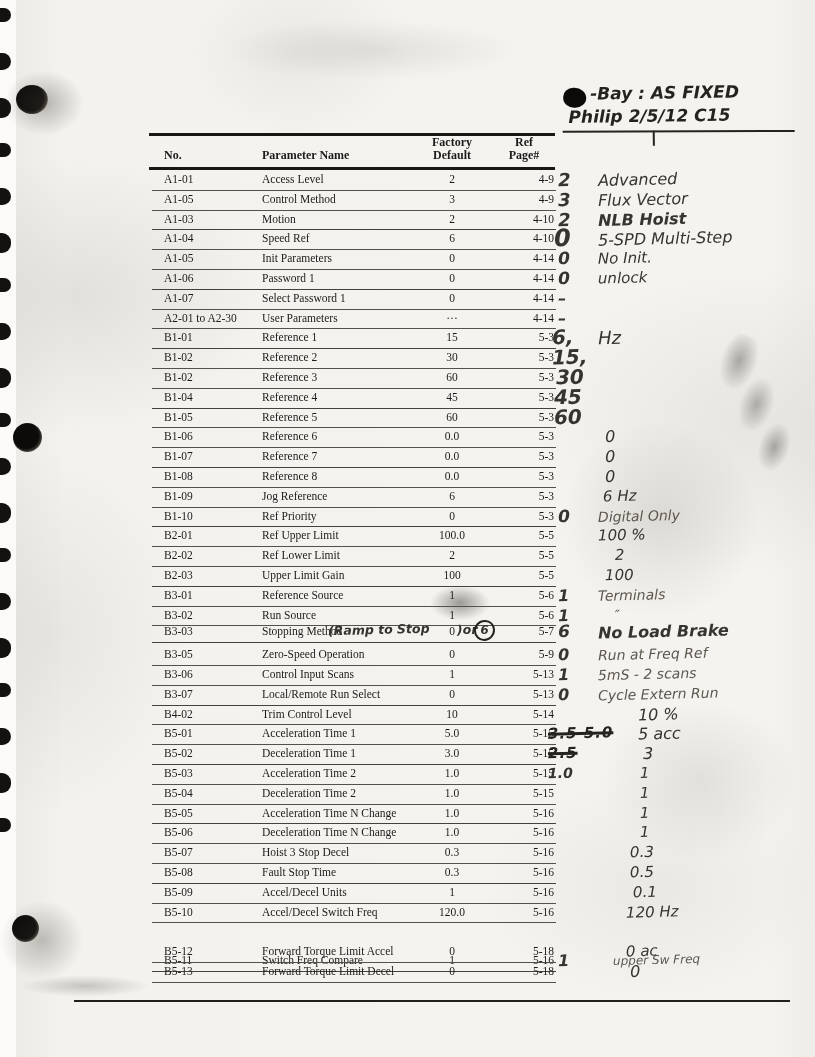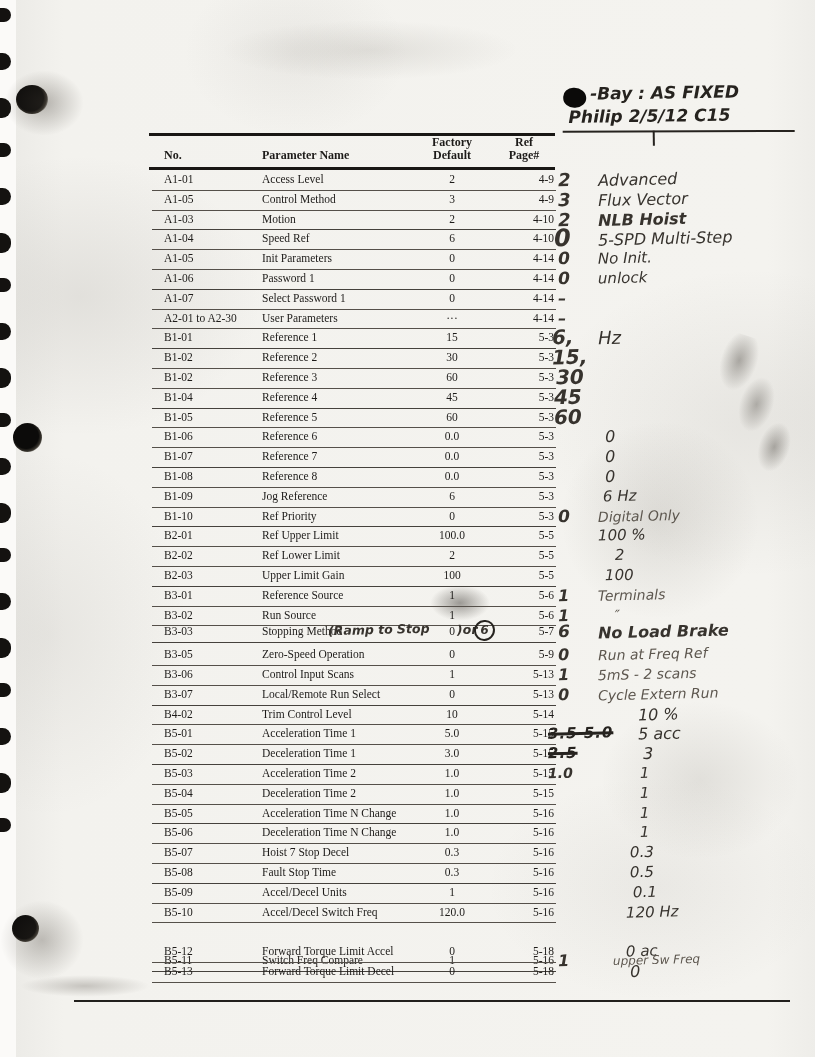--- a/index.html
+++ b/index.html
@@ -391,21 +391,21 @@
         </div>
         <div class="trow" style="top: 653.4px;">
           <span class="c-no">B5-06</span>
           <span class="c-name">Deceleration Time N Change</span>
           <span class="c-def">1.0</span>
           <span class="c-ref">5-16</span>
           <span class="hw hw-note" style="left: 488px; font-size: 15px;">1</span>
         </div>
         <div class="trow" style="top: 673.2px;">
           <span class="c-no">B5-07</span>
-          <span class="c-name">Hoist 7 Stop Decel</span>
+          <span class="c-name">Hoist 3 Stop Decel</span>
           <span class="c-def">0.3</span>
           <span class="c-ref">5-16</span>
           <span class="hw hw-note" style="left: 478px; font-size: 15px;">0.3</span>
         </div>
         <div class="trow" style="top: 693px;">
           <span class="c-no">B5-08</span>
           <span class="c-name">Fault Stop Time</span>
           <span class="c-def">0.3</span>
           <span class="c-ref">5-16</span>
           <span class="hw hw-note" style="left: 478px; font-size: 15px;">0.5</span>

